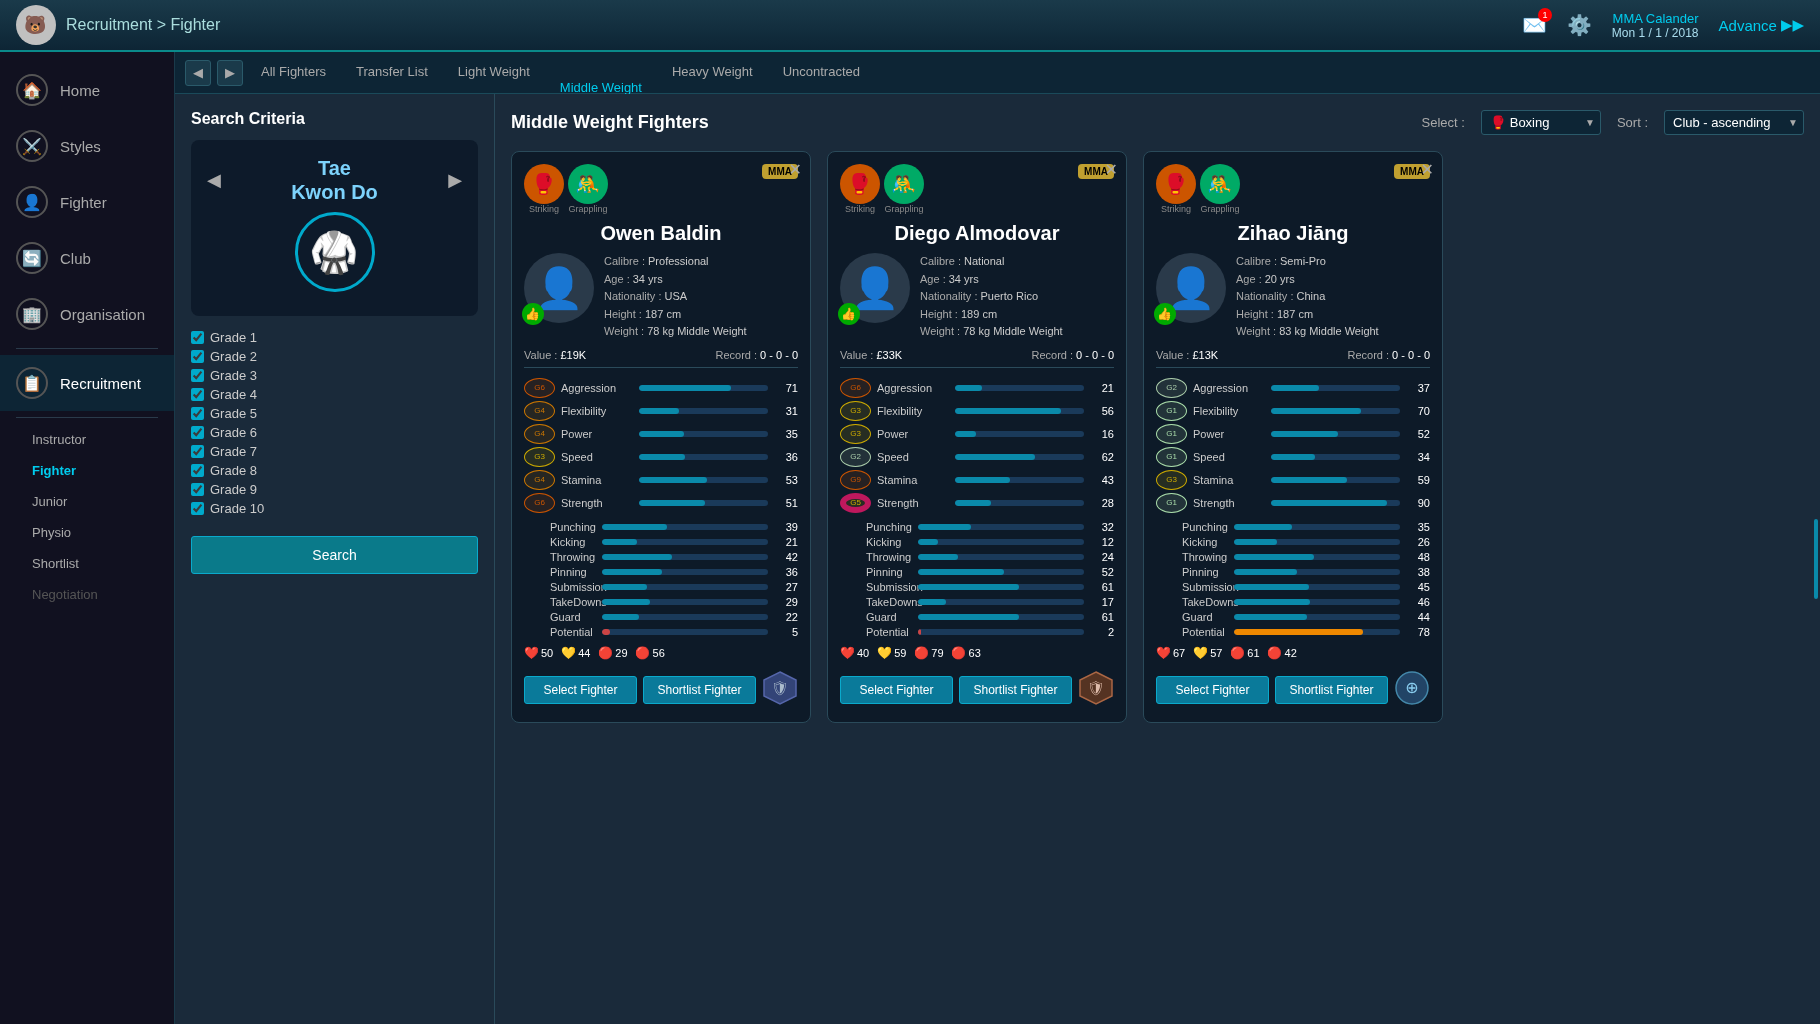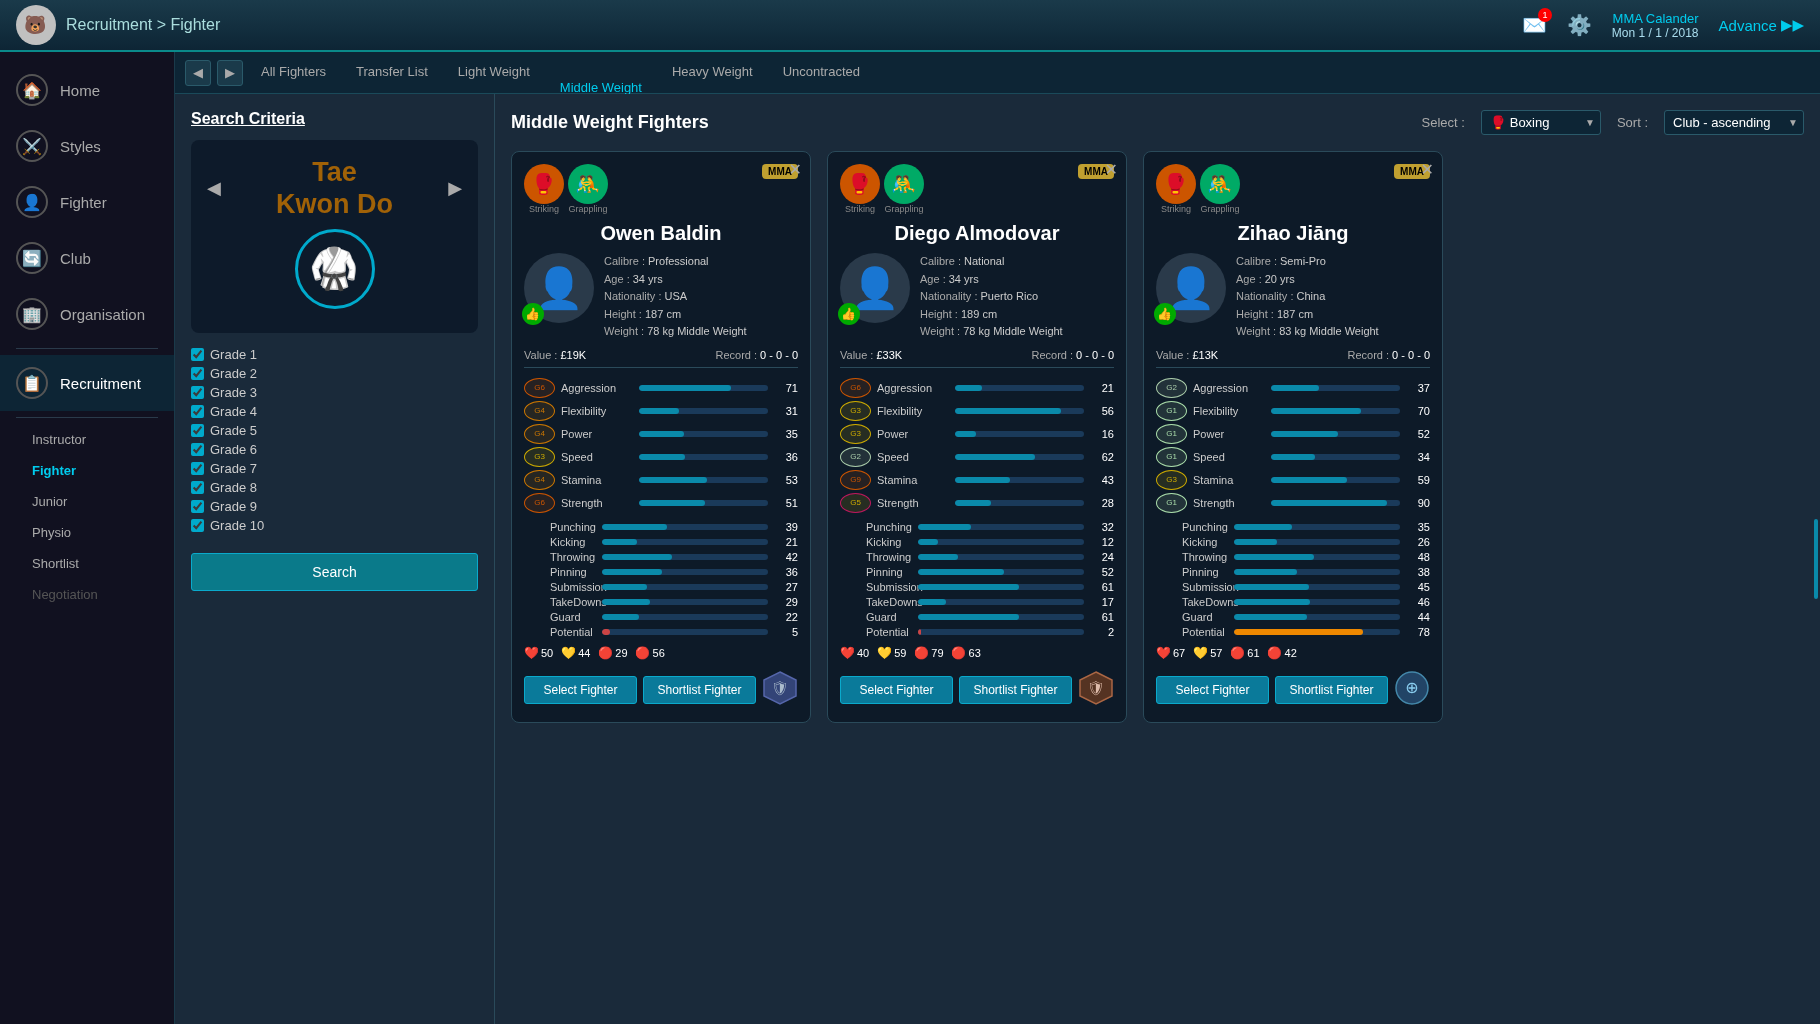--- a/index.html
+++ b/index.html
@@ -167,21 +167,20 @@
       min-width: 320px;
       background: #1a2a3a;
       border-right: 1px solid #2a4a5a;
       padding: 16px;
     }
     .search-panel-title {
       font-size: 16px;
       color: #fff;
       margin-bottom: 12px;
       font-weight: bold;
-      text-decoration: underline;
     }
     .style-selector {
       background: #0d1a2a;
       border-radius: 8px;
       padding: 16px;
       margin-bottom: 12px;
       text-align: center;
     }
     .style-nav {
       display: flex;
@@ -190,23 +189,23 @@
       margin-bottom: 8px;
     }
     .style-nav-btn {
       background: transparent;
       border: none;
       color: #aaa;
       font-size: 18px;
       cursor: pointer;
     }
     .style-name {
-      font-size: 27px;
+      font-size: 20px;
       font-weight: bold;
-      color: #a16207;
+      color: #7dd3fc;
       line-height: 1.2;
     }
     .style-icon-circle {
       width: 80px; height: 80px;
       border: 3px solid #00aacc;
       border-radius: 50%;
       display: flex; align-items: center; justify-content: center;
       margin: 8px auto;
       font-size: 40px;
     }
@@ -893,21 +892,21 @@
       </div>
       <div class="stat-row">
         <div class="stat-grade-icon" style="background:#cc550022; border:1px solid #cc5500; color:#cc5500; font-size:8px;">G9</div>
         <span class="stat-name">Stamina</span>
         <div class="stat-bar-bg">
           <div class="stat-bar-fill" style="width:43%; background:#0a8aaa;"></div>
         </div>
         <span class="stat-value">43</span>
       </div>
       <div class="stat-row">
-        <div class="stat-grade-icon" style="background:#ccaa0022; border:1px solid #be185d; color:#ccaa00; font-size:8px;">G5</div>
+        <div class="stat-grade-icon" style="background:#ccaa0022; border:6px solid #be185d; color:#ccaa00; font-size:8px;">G5</div>
         <span class="stat-name">Strength</span>
         <div class="stat-bar-bg">
           <div class="stat-bar-fill" style="width:28%; background:#0a8aaa;"></div>
         </div>
         <span class="stat-value">28</span>
       </div>
           </div>
     <div class="stats-section">
       <div class="stat-row">
         <span class="stat-name" style="padding-left:26px;">Punching</span>

